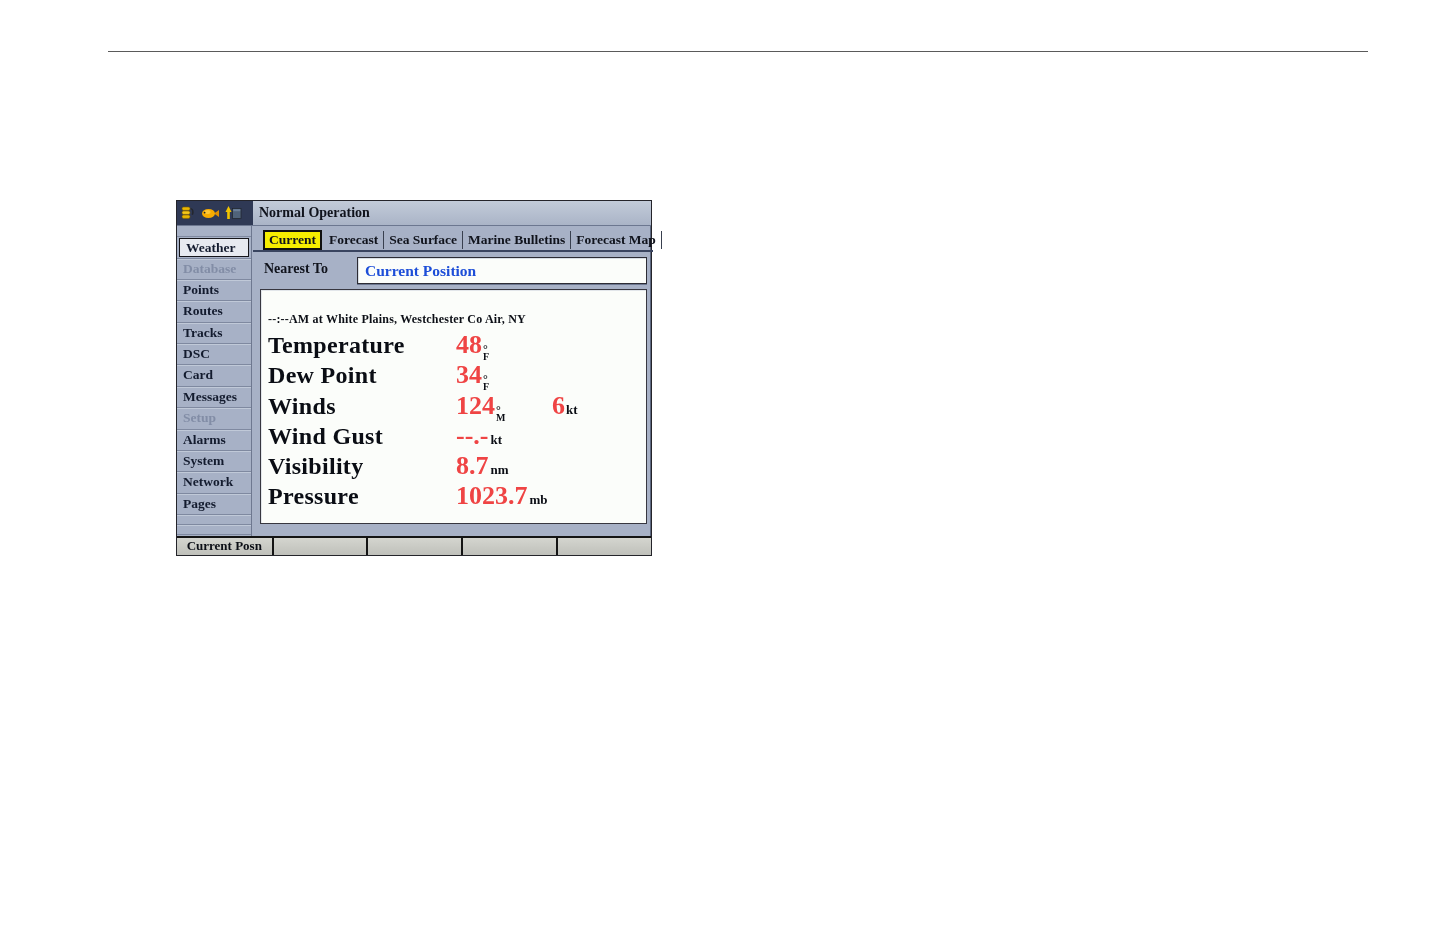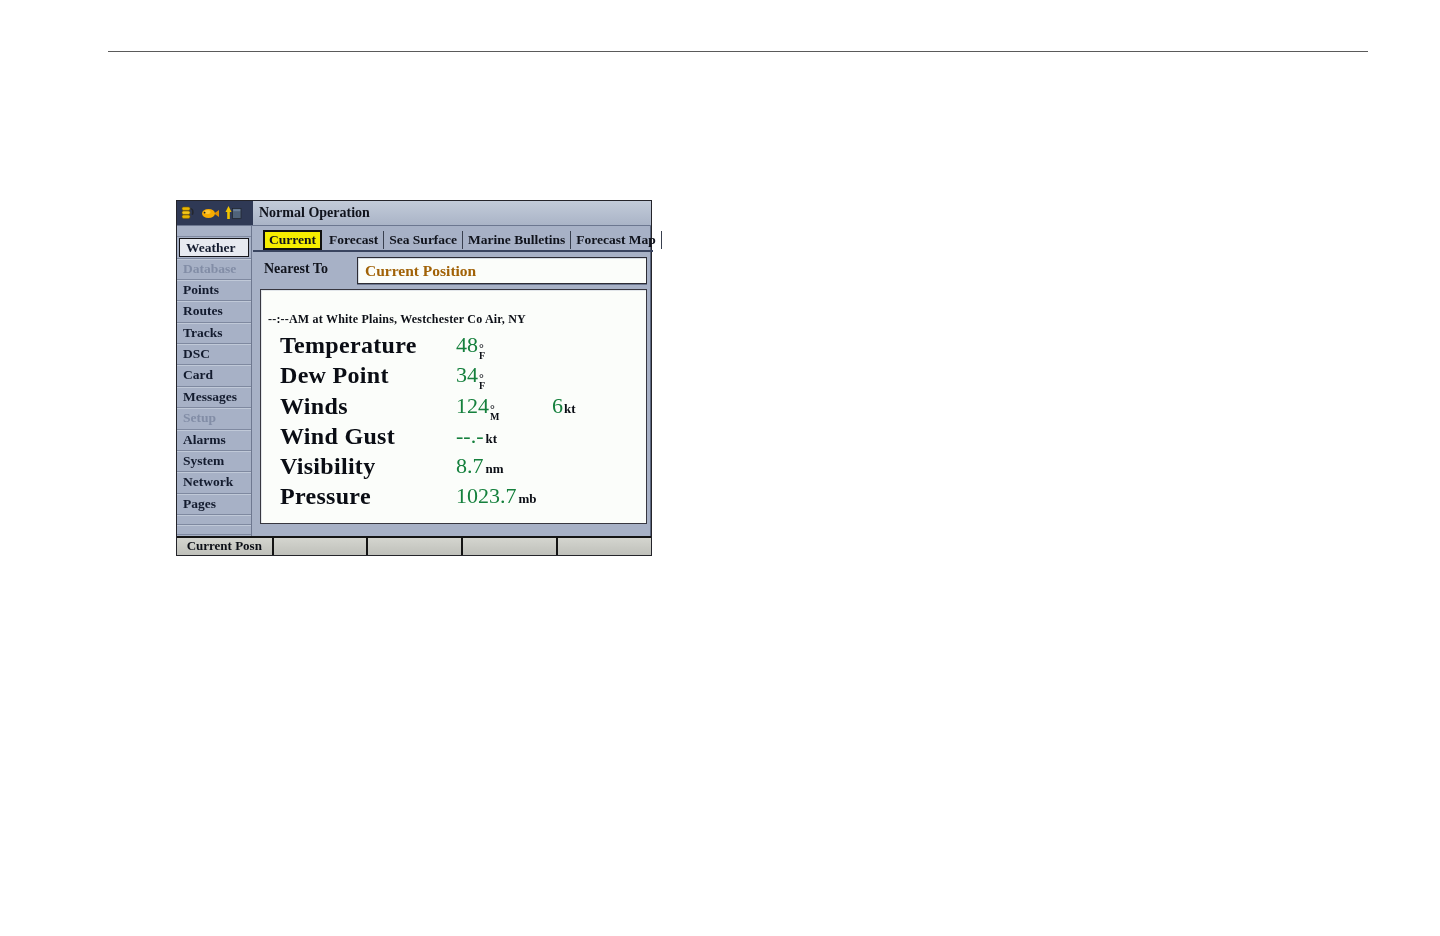--- a/index.html
+++ b/index.html
@@ -51,36 +51,36 @@
          border-right:1px solid #39404f; white-space:nowrap; cursor:default; }
   .tab.active { background:#f6ee00; border:2px solid #101010; padding:0 4px;
                 margin-right:2px; }
 
   .nearest-row { position:absolute; left:0; top:30px; width:100%; height:28px; }
   .nearest-label { position:absolute; left:11px; top:5px; font-size:14px;
                    font-weight:bold; color:#10131c; }
   .nearest-combo { position:absolute; left:104px; top:1px; width:290px; height:27px;
                    background:#fbfdfa; border:1px solid #2c2c34;
                    box-shadow: inset 1px 1px 0 #d8dde4, 0 1px 0 #6c7790;
-                   font-size:15.5px; font-weight:bold; color:#a16207;
+                   font-size:15.5px; font-weight:bold; color:#1d4ed8;
                    line-height:25px; padding-left:7px; cursor:default; }
 
   .panel { position:absolute; left:7px; top:63px; width:387px; height:235px;
            background:#fbfdfa; border:1px solid #373740;
            box-shadow: inset 1px 1px 0 #e2e6ea;
            padding:5px 7px; }
   .station-line { font-size:12px; font-weight:bold; color:#0c0f16;
                   letter-spacing:.2px; margin-top:17px; }
   .wrows { position:relative; margin-top:3px; }
   .wrow { position:relative; height:30.3px; }
-  .wlabel { position:absolute; left:12px; top:0; line-height:30px; font-size:24px;
+  .wlabel { position:absolute; left:0; top:0; line-height:30px; font-size:24px;
             font-weight:bold; color:#0a0d14; letter-spacing:.3px; }
   .wval  { position:absolute; left:188px; top:0; line-height:30px; white-space:nowrap; }
   .wval2 { position:absolute; left:284px; top:0; line-height:30px; white-space:nowrap; }
-  .num { font-size:22px; font-weight:normal; color:#15803d; }
+  .num { font-size:26px; font-weight:bold; color:#ef4444; }
   .stack { display:inline-flex; flex-direction:column; align-items:flex-start;
            font-weight:bold; color:#0a0d14; line-height:8px; font-size:11px;
            margin-left:1px; }
   .stack .deg { font-size:12px; }
   .stack .degu { font-size:10px; }
   .u { font-size:13px; font-weight:bold; color:#0a0d14; margin-left:1px; }
 
   
   .softkeys { position:absolute; left:0; bottom:0; width:100%; height:19px;
               background:linear-gradient(#d4d5cf,#bfc0ba);

